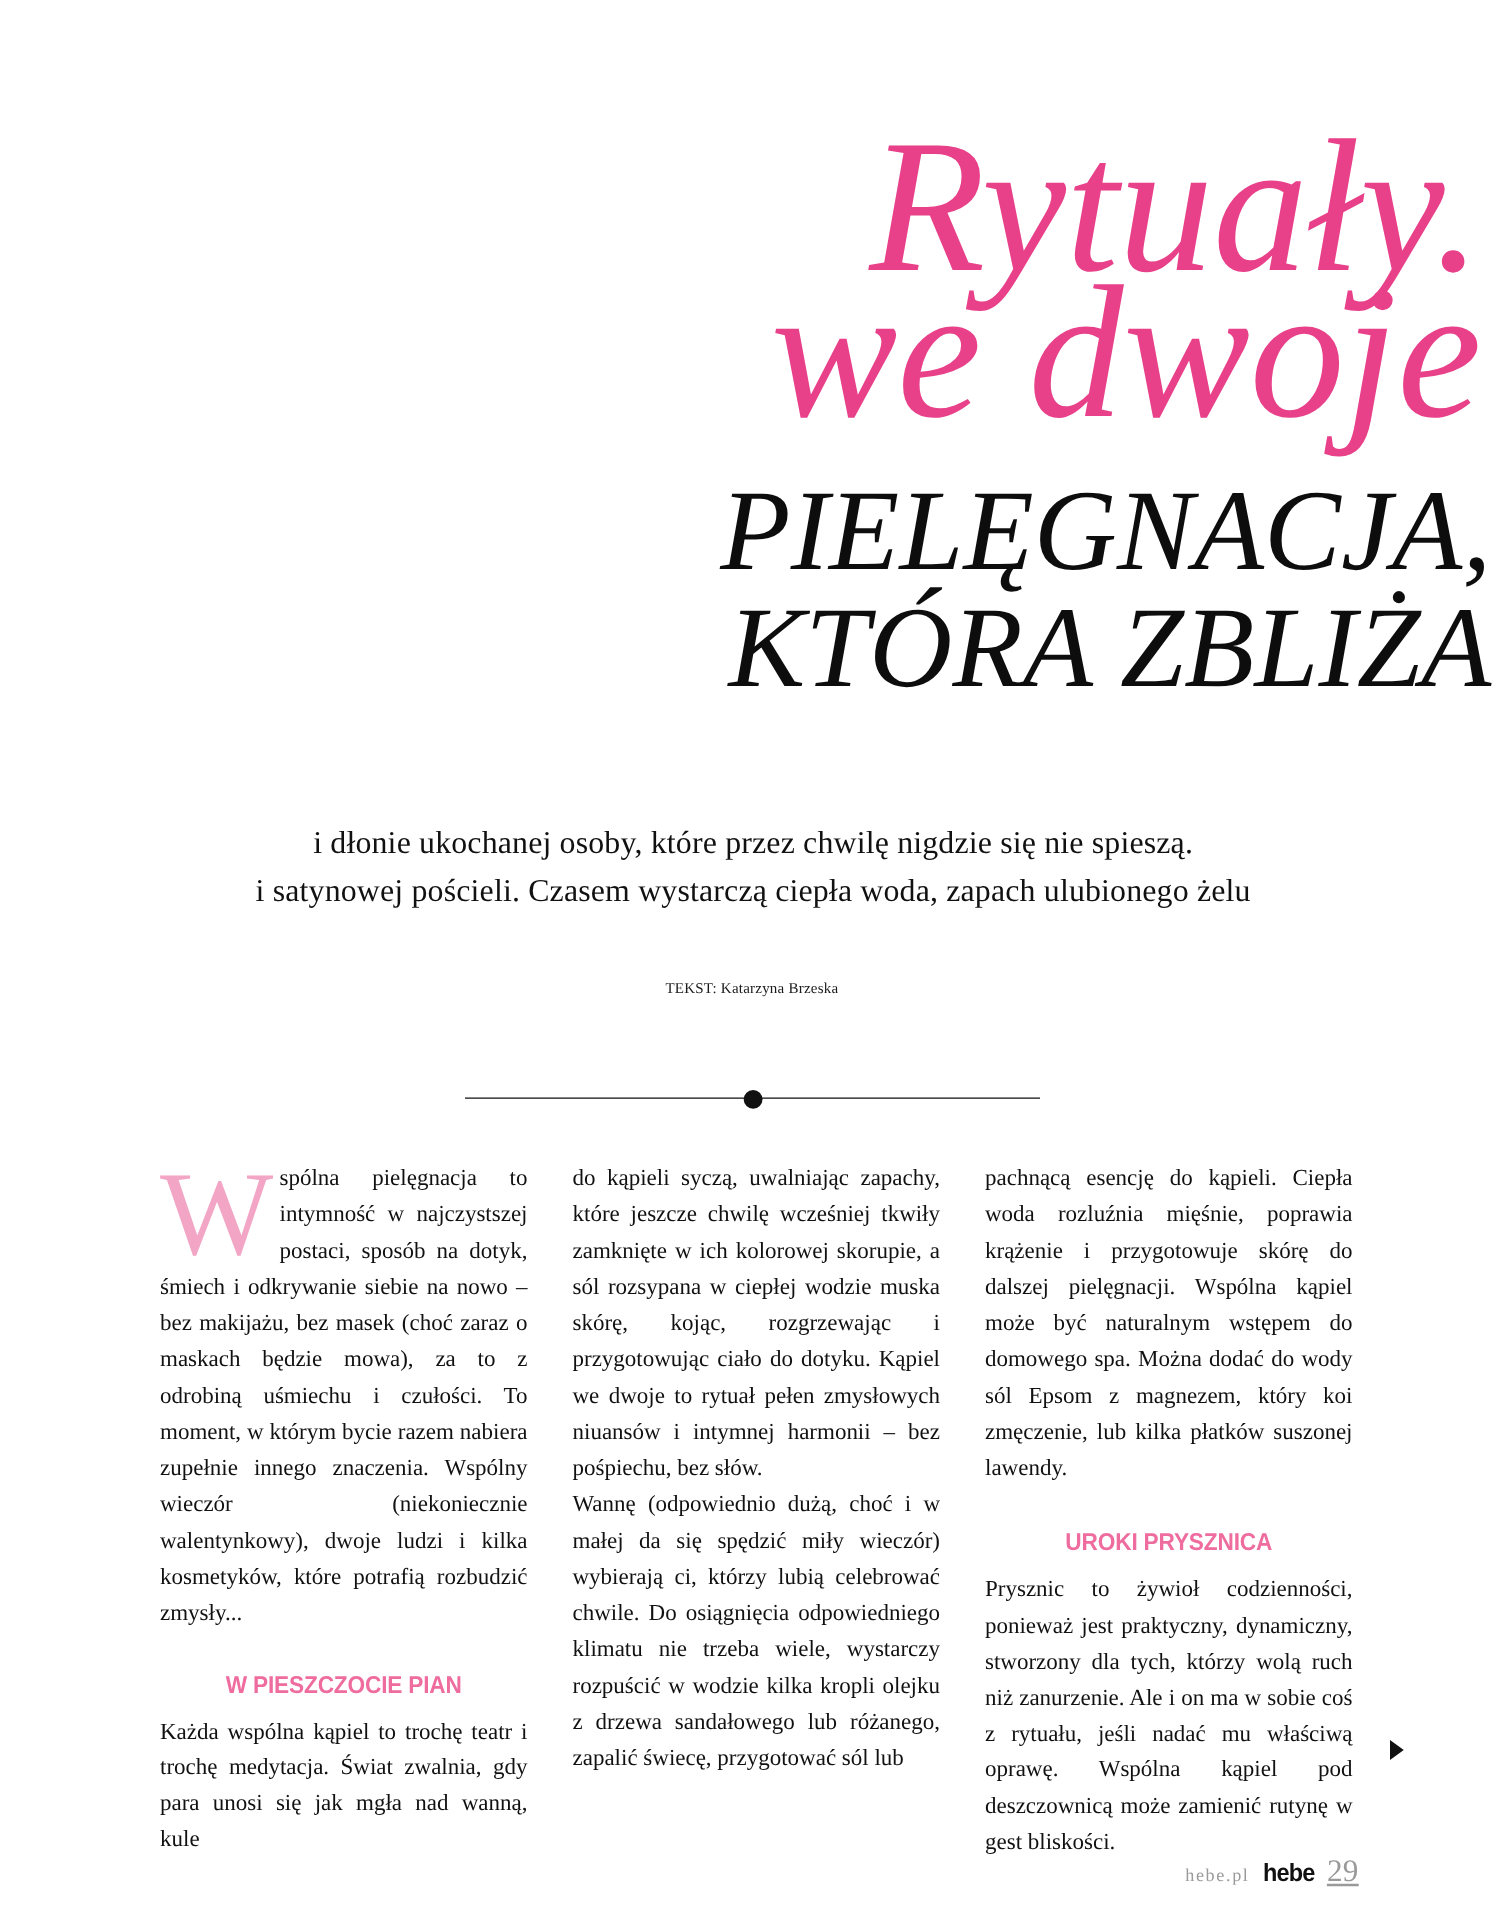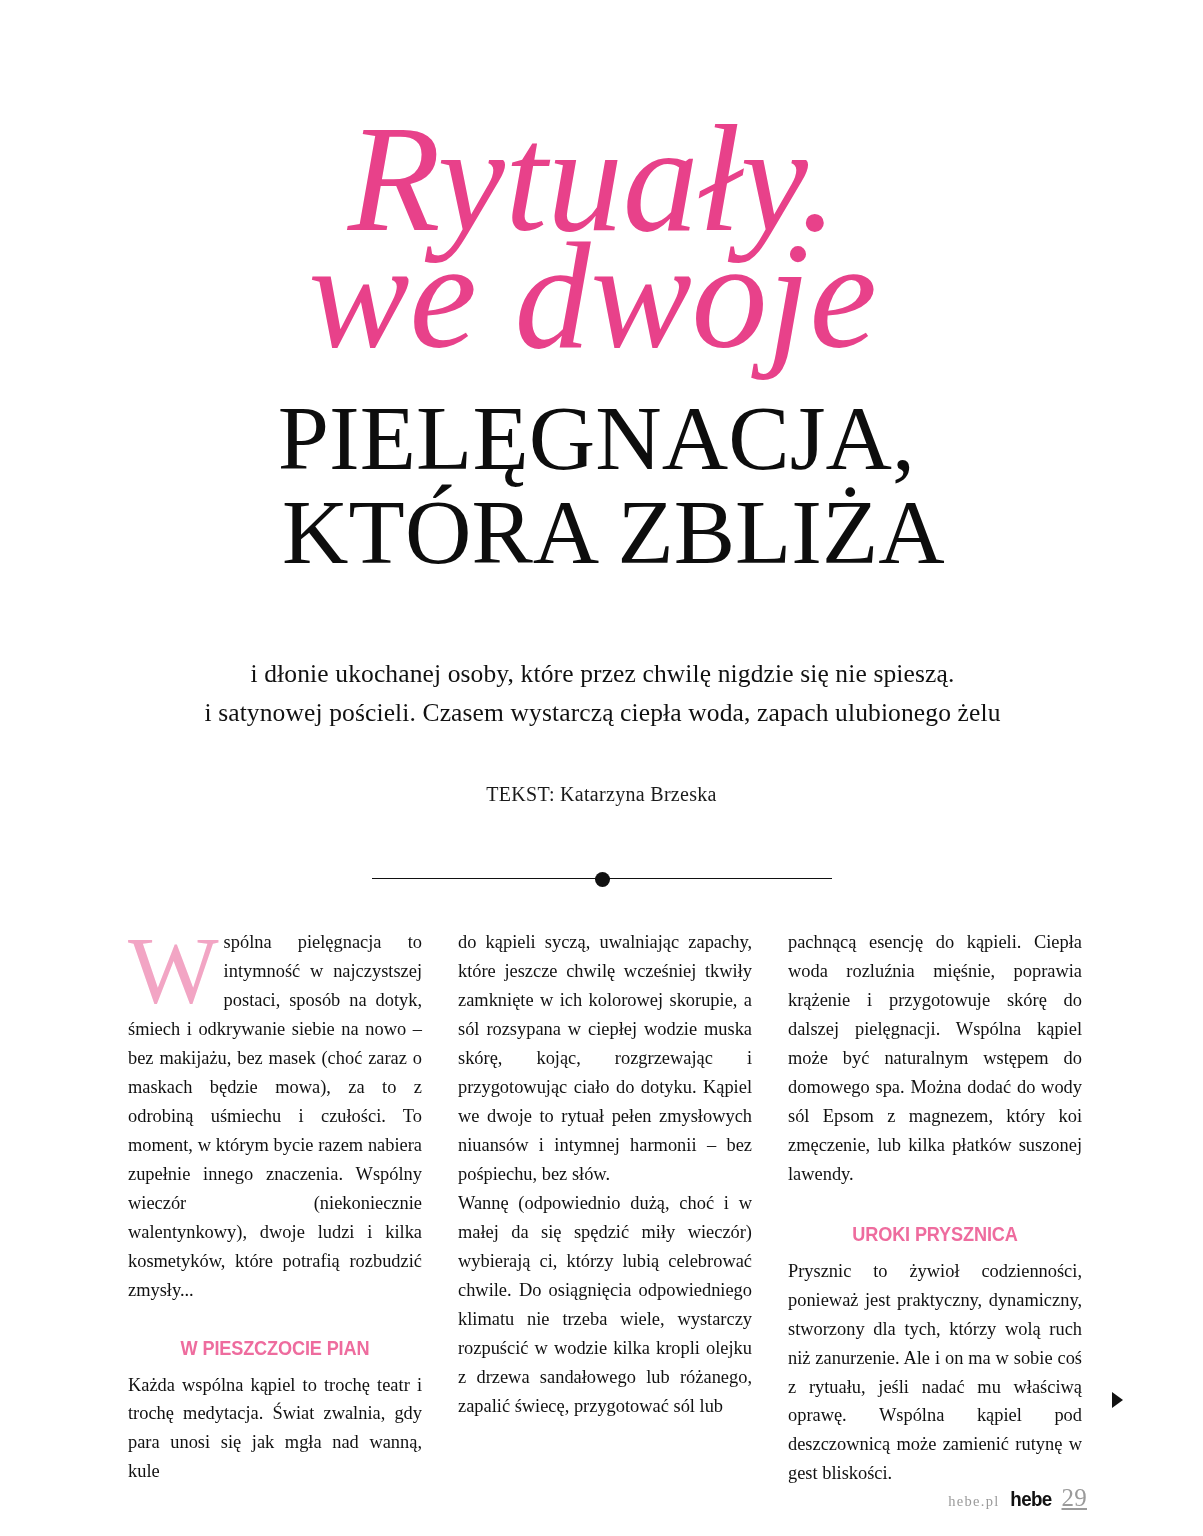--- a/index.html
+++ b/index.html
@@ -22,22 +22,22 @@
     position: absolute;
     inset: 0;
     background: #ffffff;
   }
 
   
   .headline-block {
     position: absolute;
     left: 0;
     right: 0;
-    top: 114px;
-    text-align: center;
+    top: 100px;
+    text-align: right;
   }
 
   .title-script {
     font-family: "Liberation Serif", "DejaVu Serif", serif;
     font-style: italic;
     font-weight: 400;
     color: #E8418A;
     line-height: 0.86;
     letter-spacing: -0.012em;
     padding-right: 18px;
@@ -49,20 +49,21 @@
   }
   .title-script .line2 {
     display: block;
     font-size: 152px;
     margin-top: -14px;
   }
 
   .title-caps {
     margin-top: 34px;
     font-family: "Liberation Serif", "DejaVu Serif", serif;
+    font-style: italic;
     font-weight: 400;
     color: #0d0d0d;
     line-height: 0.95;
     letter-spacing: 0.005em;
     padding-right: 10px;
   }
   .title-caps .cline {
     display: block;
     font-size: 92px;
   }
@@ -81,21 +82,21 @@
     letter-spacing: 0.005em;
   }
   .lead .lline { display: block; }
 
   .byline {
     position: absolute;
     top: 783px;
     left: 0;
     right: 0;
     text-align: center;
-    font-size: 20px;
+    font-size: 12px;
     letter-spacing: 0.015em;
     color: #1a1a1a;
   }
 
   
   .divider {
     position: absolute;
     top: 871px;
     left: 372px;
     width: 460px;

